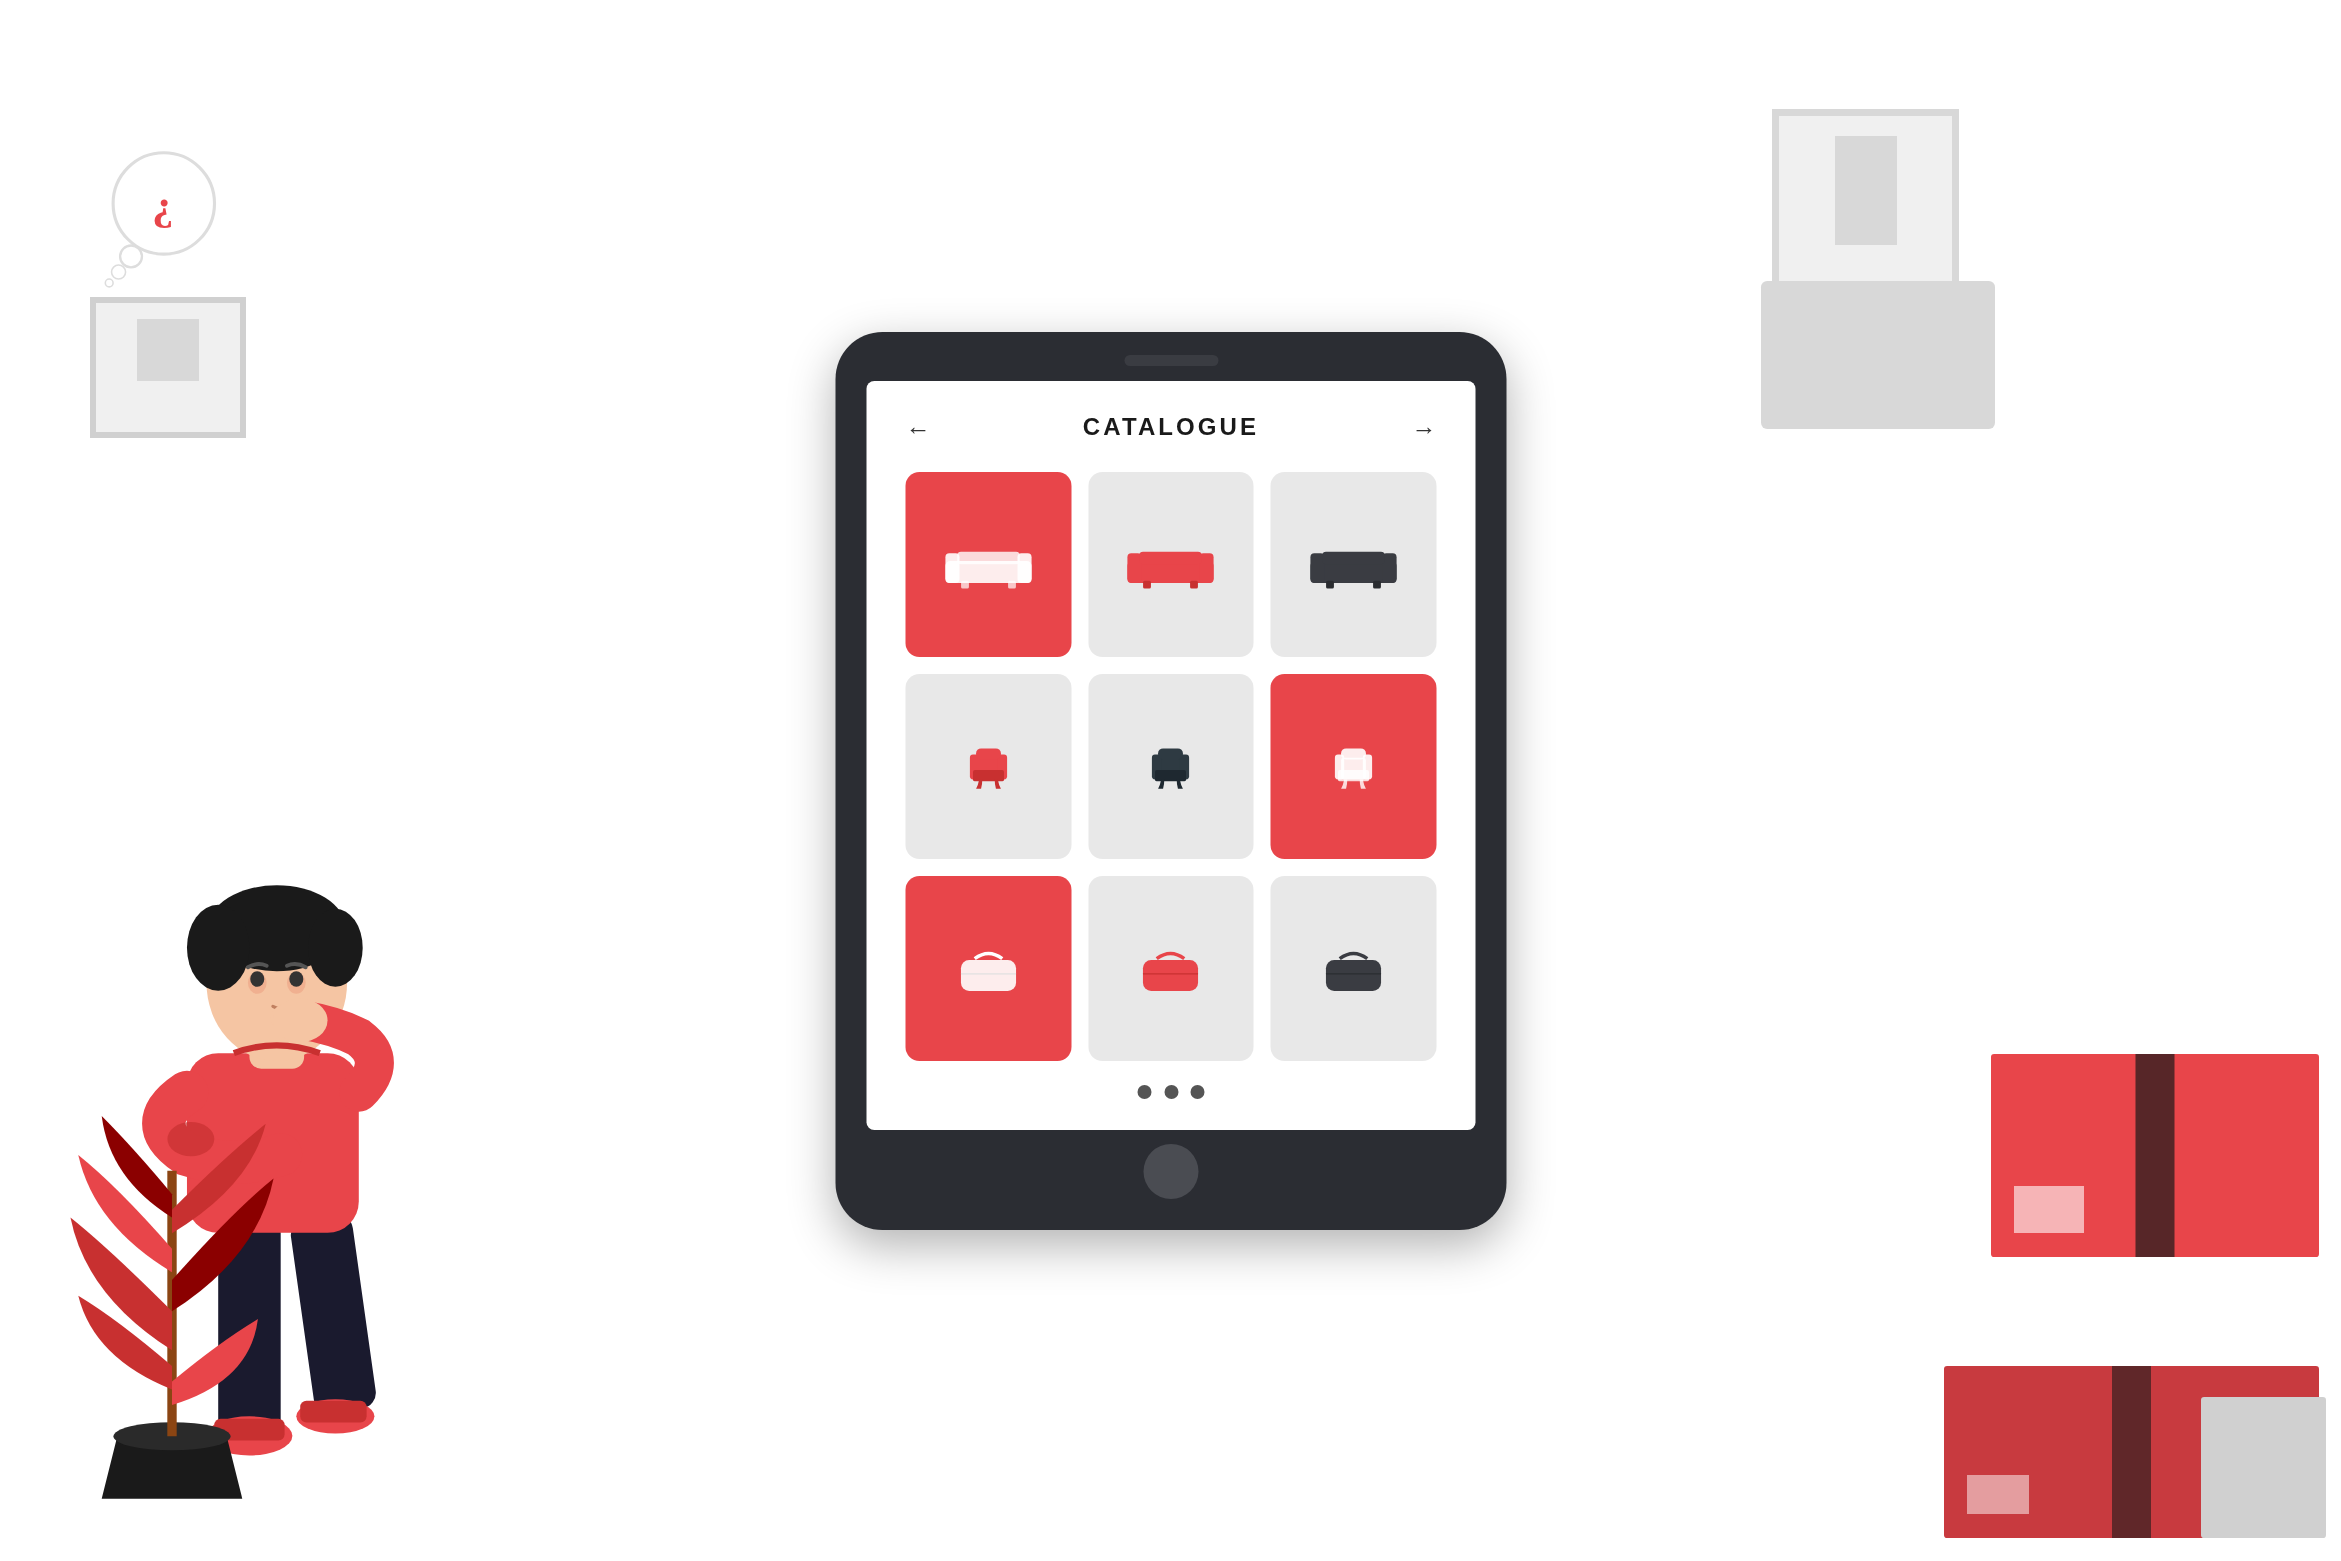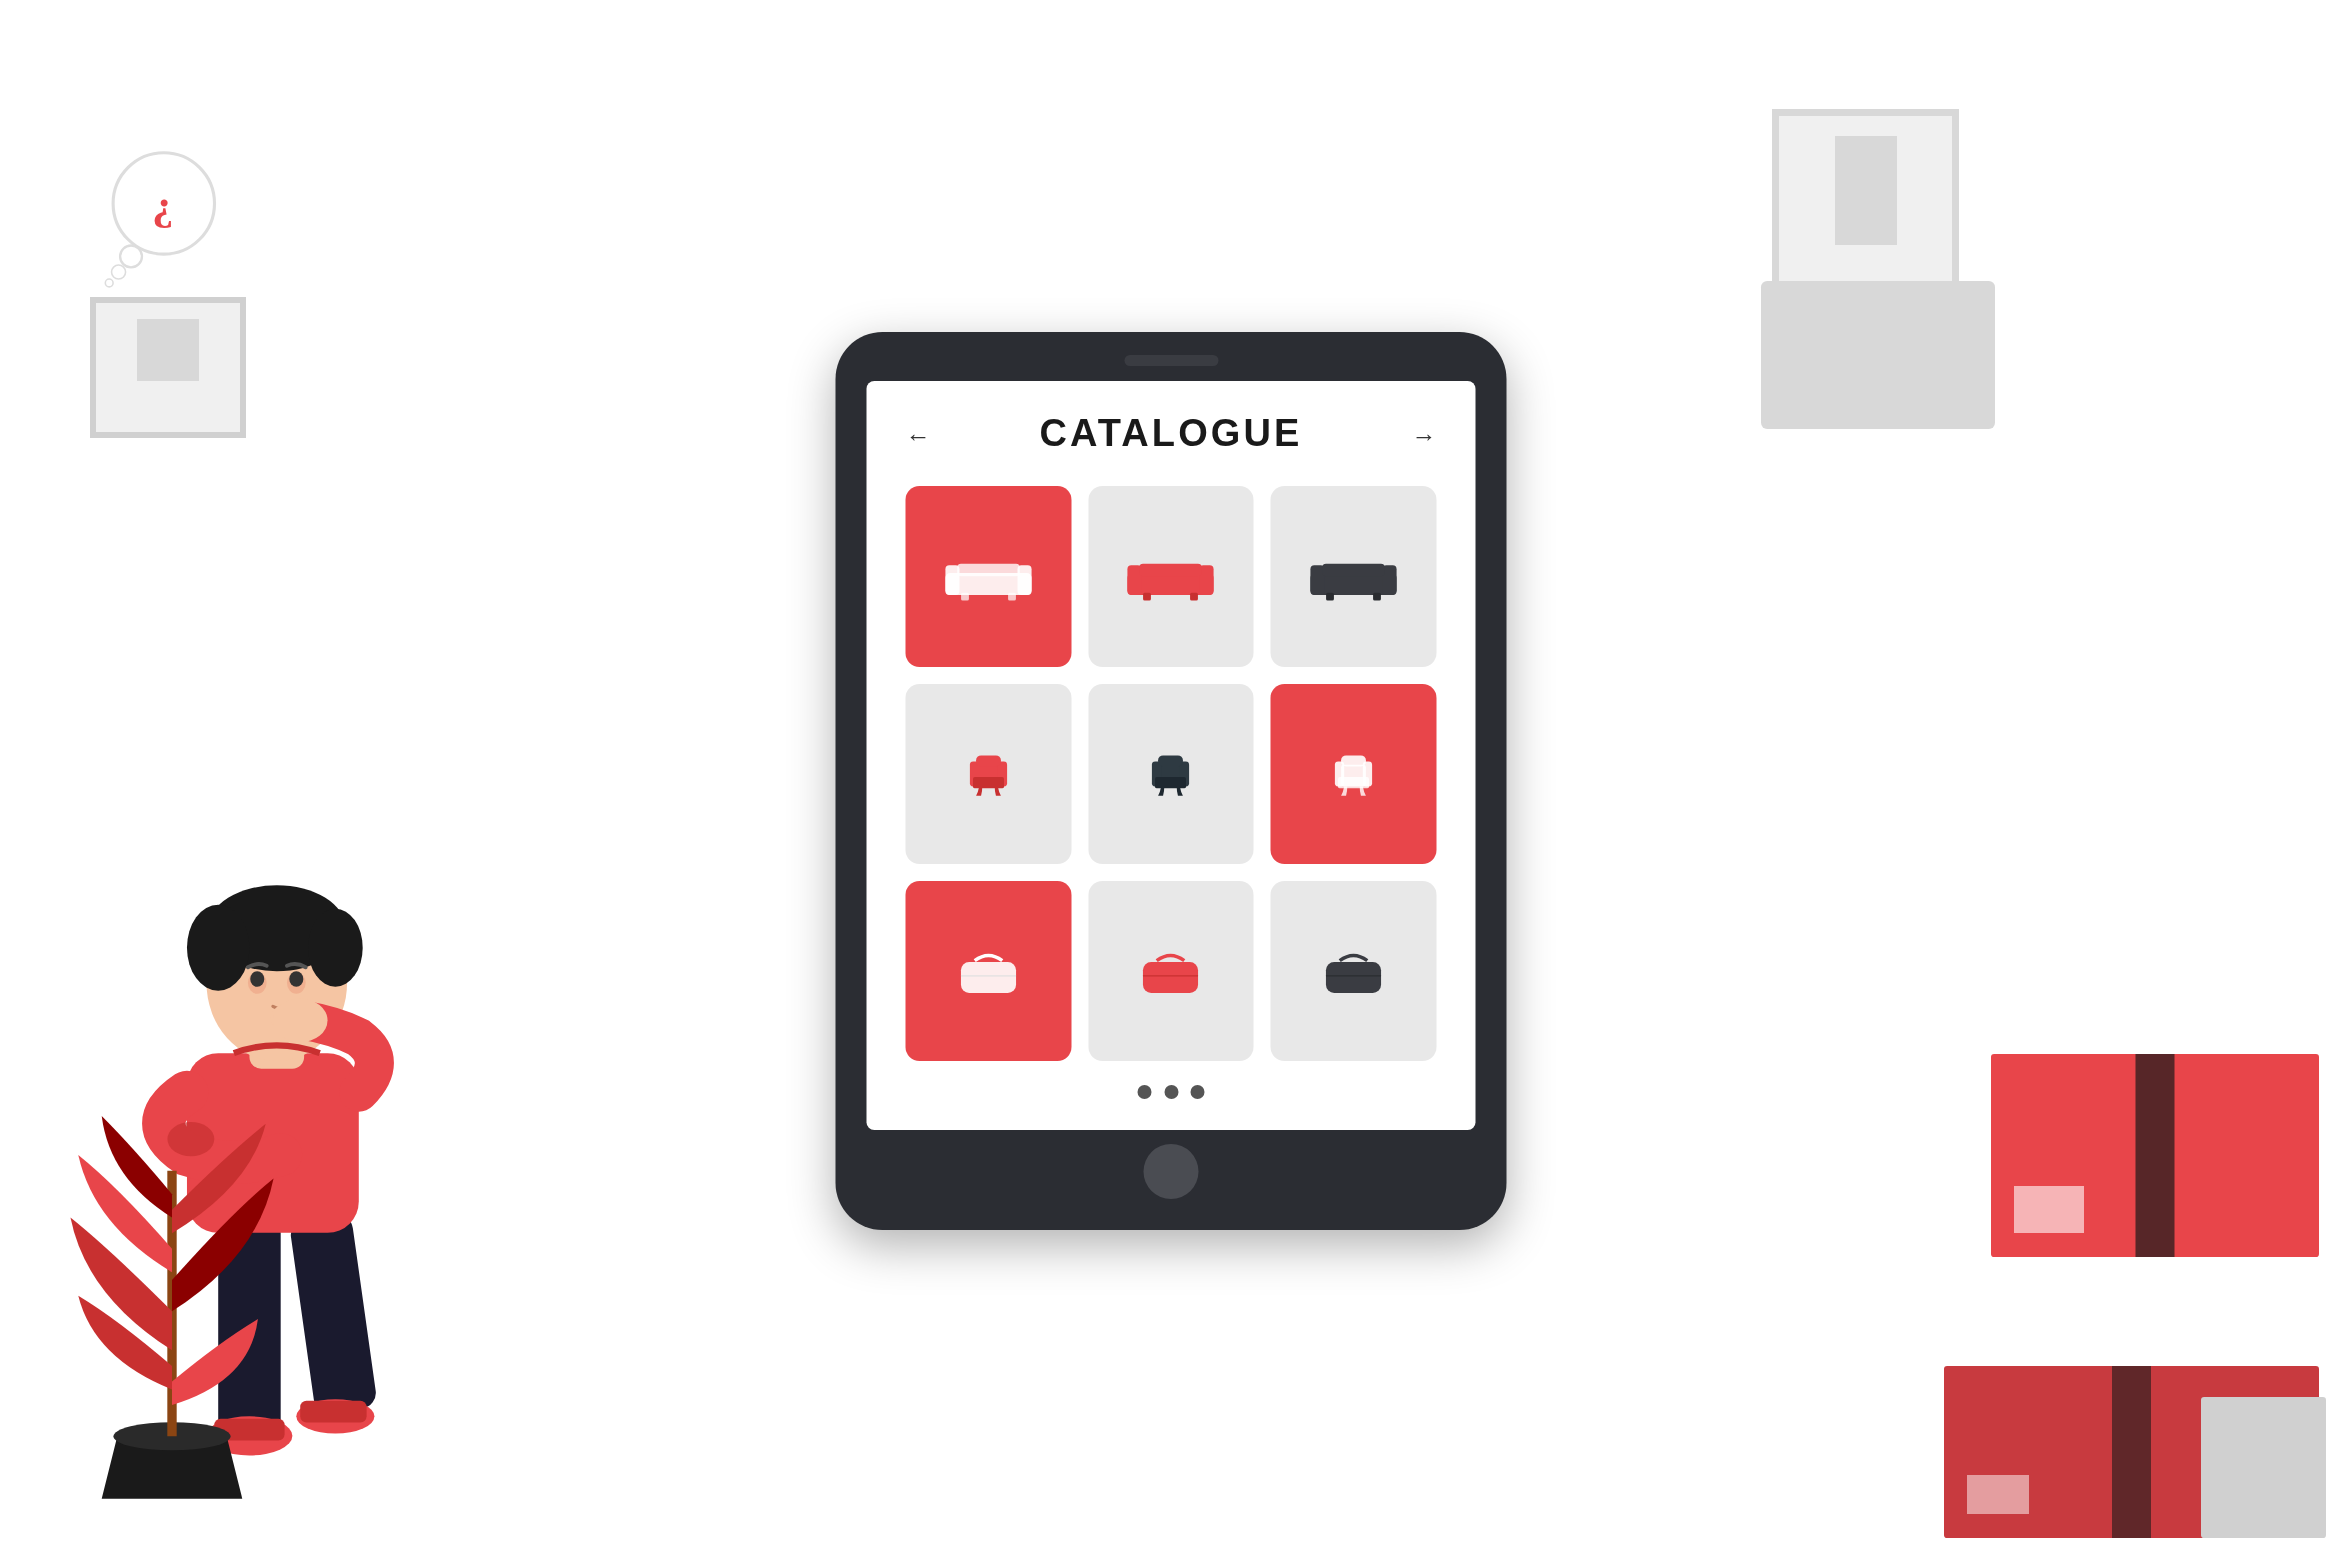--- a/index.html
+++ b/index.html
@@ -65,21 +65,21 @@
 
     
     .catalogue-header {
       display: flex;
       align-items: center;
       justify-content: space-between;
       margin-bottom: 31px;
     }
 
     .catalogue-title {
-      font-size: 38px;
+      font-size: 24px;
       font-weight: 800;
       letter-spacing: 3.1px;
       color: #1a1a1a;
     }
 
     .nav-arrow {
       font-size: 25px;
       color: #333;
       cursor: pointer;
       font-weight: 300;

